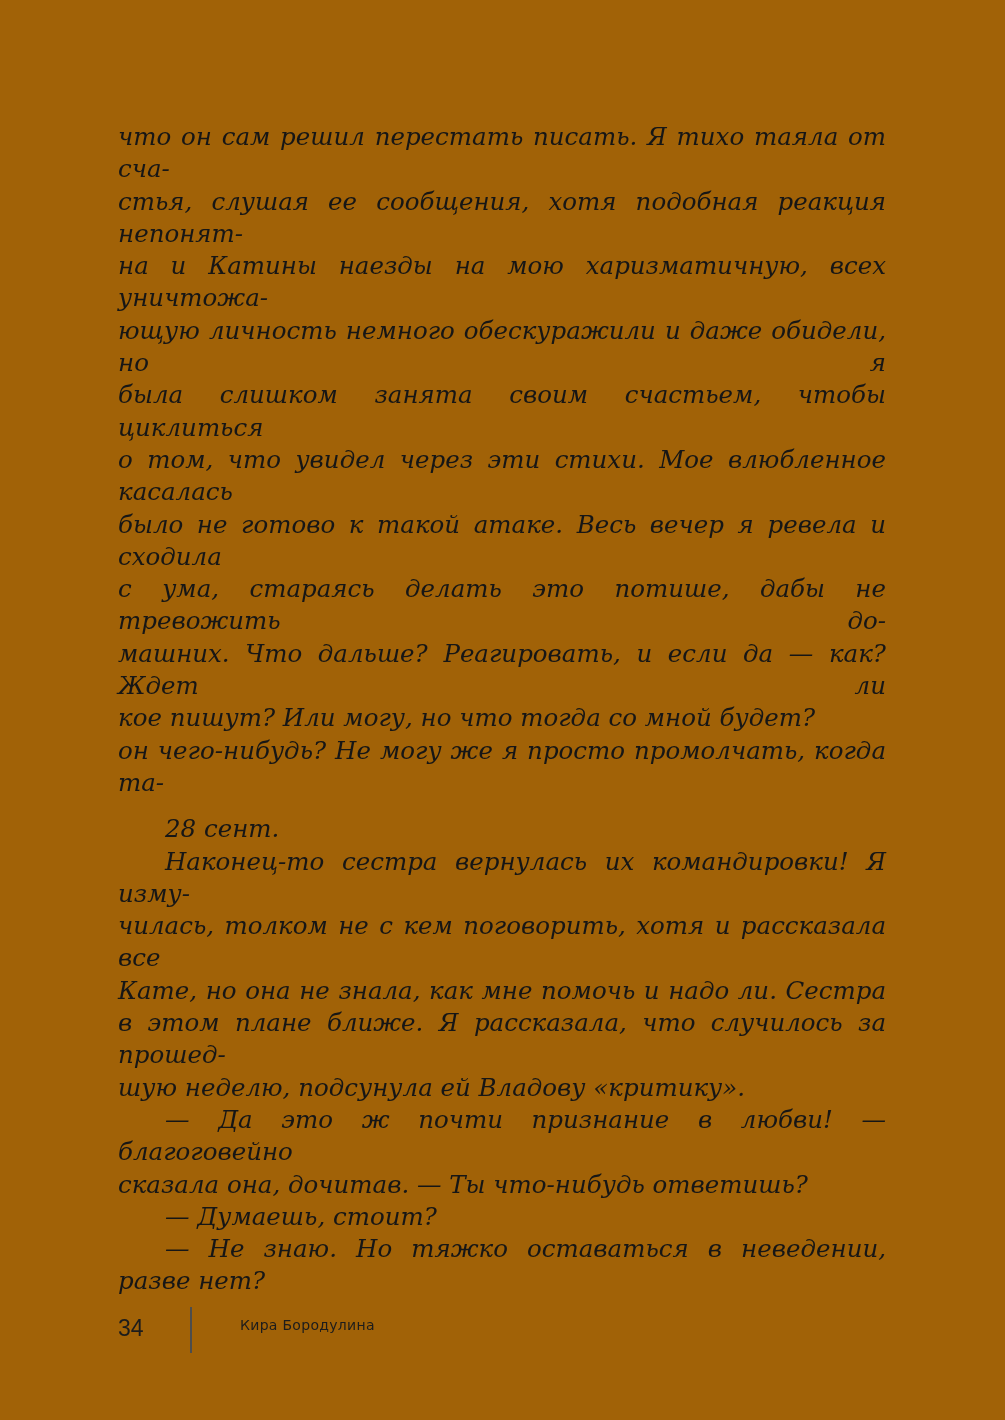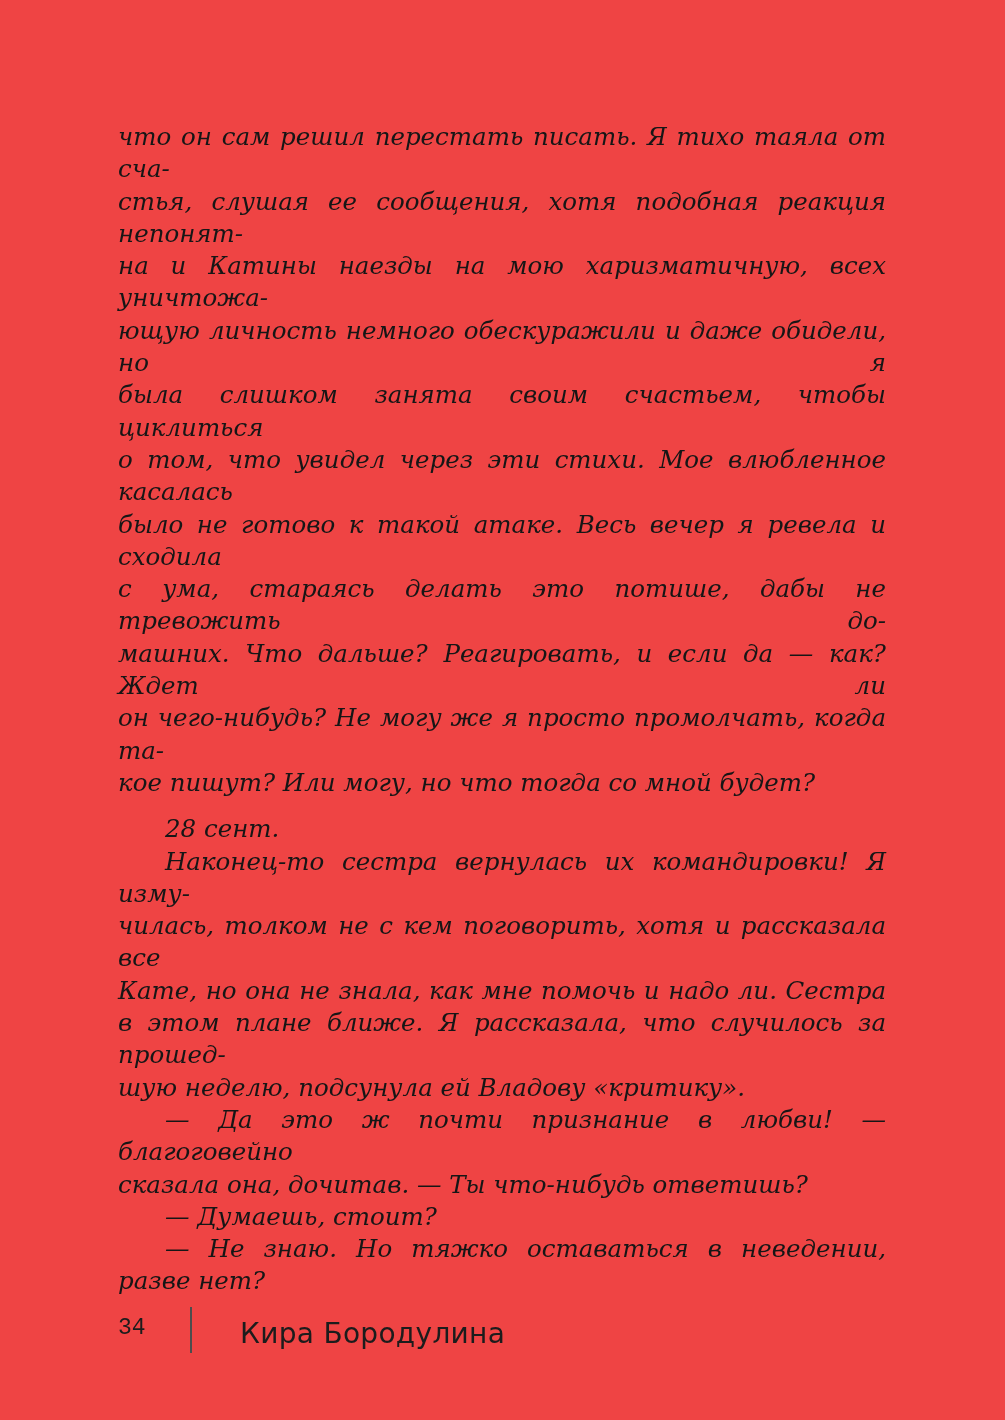--- a/index.html
+++ b/index.html
@@ -9,21 +9,21 @@
   }
   body {
     width: 1005px;
     height: 1420px;
     position: relative;
     overflow: hidden;
   }
   .page {
     position: absolute;
     inset: 0;
-    background: #ef4444;
+    background: #a16207;
   }
   .text-block {
     position: absolute;
     left: 118px;
     top: 121px;
     width: 768px;
     color: #161616;
   }
   .line {
     font-family: "DejaVu Serif", "Liberation Serif", serif;
@@ -48,60 +48,60 @@
     left: 0;
     top: 0;
     width: 100%;
     height: 100%;
     pointer-events: none;
   }
   .page-number {
     position: absolute;
     left: 118px;
     top: 1315px;
-    font-family: Liberation Mono, monospace;
+    font-family: Liberation Sans, sans-serif;
     font-size: 23px;
     color: #1c1c1c;
   }
   .footer-divider {
     position: absolute;
     left: 190px;
     top: 1307px;
     width: 2px;
     height: 46px;
     background: #4d4d4d;
   }
   .author-name {
     position: absolute;
     left: 240px;
     top: 1317px;
     font-family: "DejaVu Sans", "Liberation Sans", sans-serif;
-    font-size: 28px;
+    font-size: 14px;
     color: #1c1c1c;
     letter-spacing: 0.3px;
   }
 </style>
 </head>
 <body>
 
 <div class="page">
 
   <div class="text-block">
 
   <div class="line">что он сам решил перестать писать. Я тихо таяла от сча-</div>
       <div class="line">стья, слушая ее сообщения, хотя подобная реакция непонят-</div>
       <div class="line">на и Катины наезды на мою харизматичную, всех уничтожа-</div>
       <div class="line">ющую личность немного обескуражили и даже обидели, но я</div>
       <div class="line">была слишком занята своим счастьем, чтобы циклиться</div>
       <div class="line">о том, что увидел через эти стихи. Мое влюбленное касалась</div>
       <div class="line">было не готово к такой атаке. Весь вечер я ревела и сходила</div>
       <div class="line">с ума, стараясь делать это потише, дабы не тревожить до-</div>
       <div class="line">машних. Что дальше? Реагировать, и если да — как? Ждет ли</div>
+      <div class="line last">кое пишут? Или могу, но что тогда со мной будет?</div>
       <div class="line">он чего-нибудь? Не могу же я просто промолчать, когда та-</div>
-      <div class="line last">кое пишут? Или могу, но что тогда со мной будет?</div>
       <div class="line indent last gap">28 сент.</div>
       <div class="line indent">Наконец-то сестра вернулась их командировки! Я изму-</div>
       <div class="line">чилась, толком не с кем поговорить, хотя и рассказала все</div>
       <div class="line">Кате, но она не знала, как мне помочь и надо ли. Сестра</div>
       <div class="line">в этом плане ближе. Я рассказала, что случилось за прошед-</div>
       <div class="line last">шую неделю, подсунула ей Владову «критику».</div>
       <div class="line indent">— Да это ж почти признание в любви! — благоговейно</div>
       <div class="line last">сказала она, дочитав. — Ты что-нибудь ответишь?</div>
       <div class="line indent last">— Думаешь, стоит?</div>
       <div class="line indent last">— Не знаю. Но тяжко оставаться в неведении, разве нет?</div>

